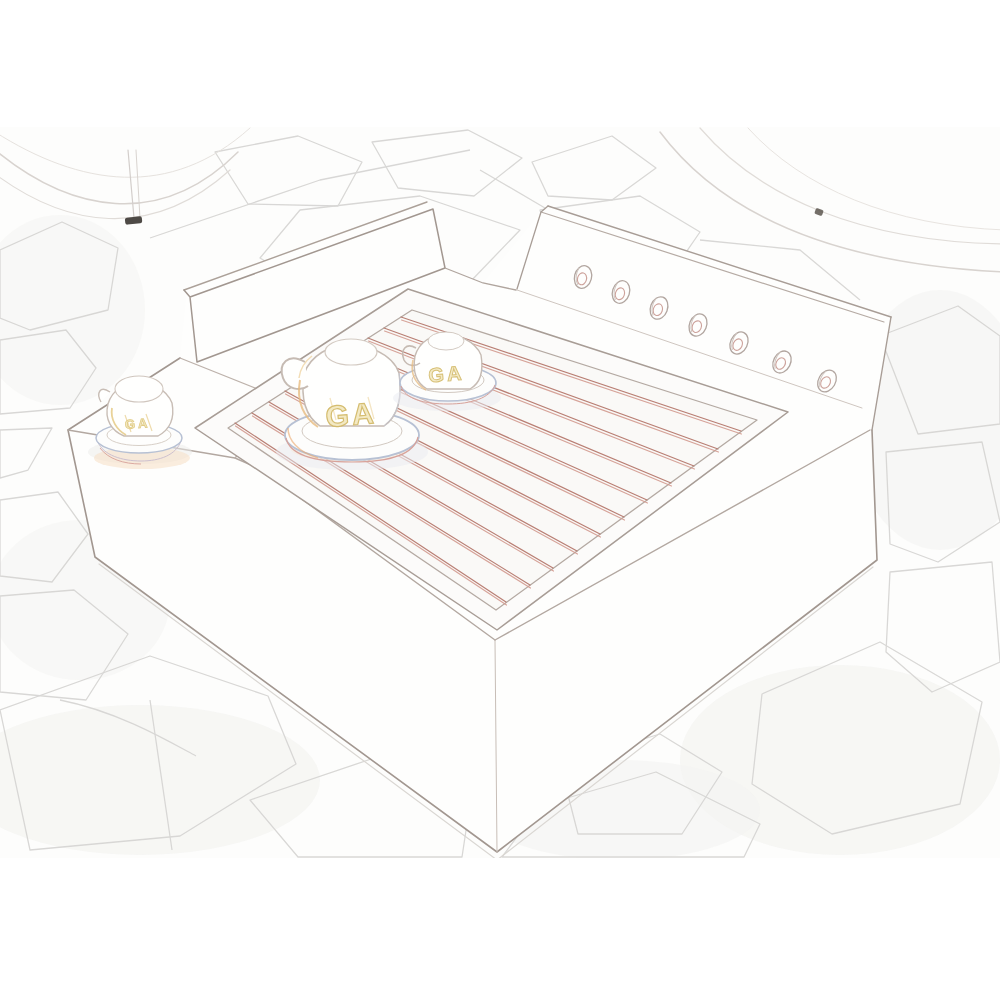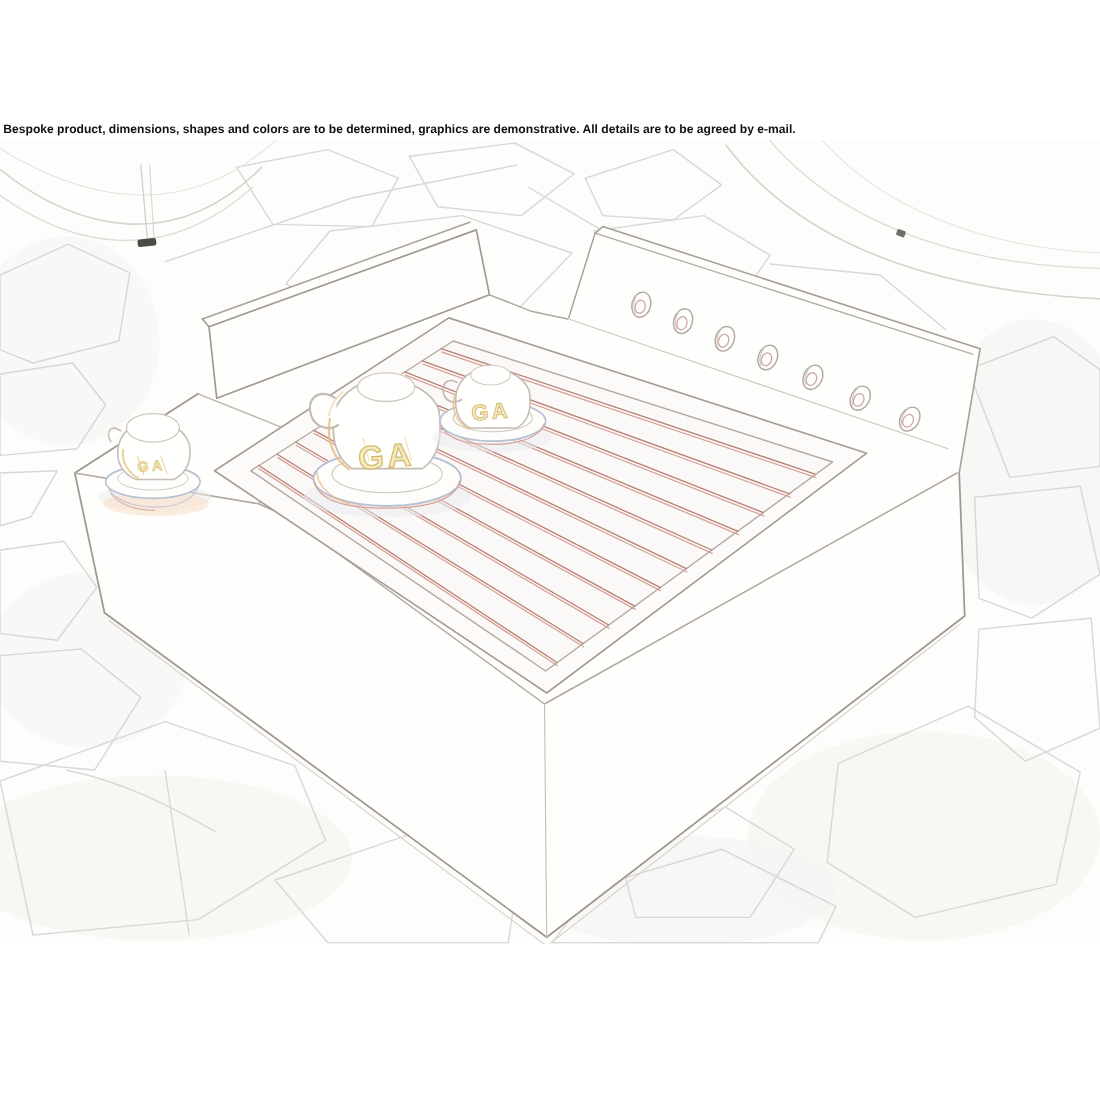--- a/index.html
+++ b/index.html
@@ -9,21 +9,20 @@
               color:#111111;letter-spacing:0;white-space:nowrap;z-index:5;}
   #photo{position:absolute;left:0;top:127px;width:1000px;height:731px;}
   svg{display:block;}
   .mono{font-weight:bold;letter-spacing:3px;font-family:"Liberation Sans",sans-serif;}
 </style>
 </head>
 <body>
 
 <div id="stage">
 
-  <div id="disclaimer">Bespoke product, dimensions, shapes and colors are to be determined, graphics are demonstrative. All details are to be agreed by e-mail.</div>
 
   <div id="photo">
   <svg width="1000" height="731" viewBox="0 127 1000 731">
 
     <rect x="0" y="127" width="1000" height="731" fill="#fdfdfc"></rect>
 
     <g fill="#f3f3f1">
       <ellipse cx="140" cy="780" rx="180" ry="75" opacity="0.7"></ellipse>
       <ellipse cx="840" cy="760" rx="160" ry="95" opacity="0.7"></ellipse>
       <ellipse cx="940" cy="420" rx="90" ry="130" opacity="0.6"></ellipse>

